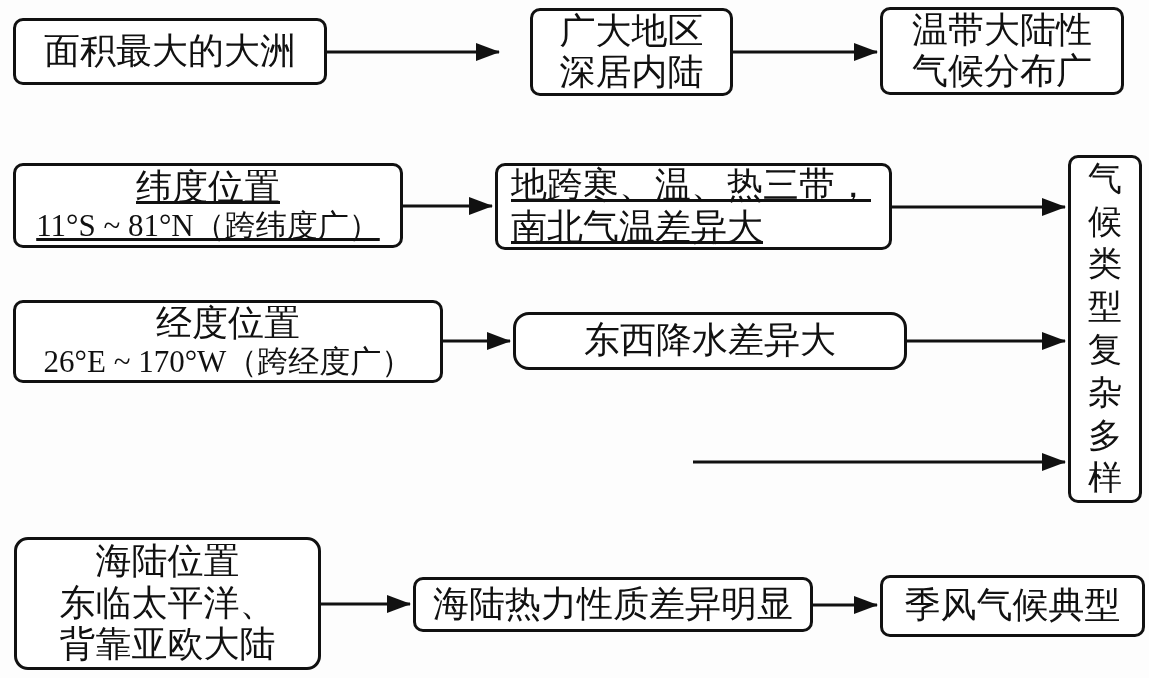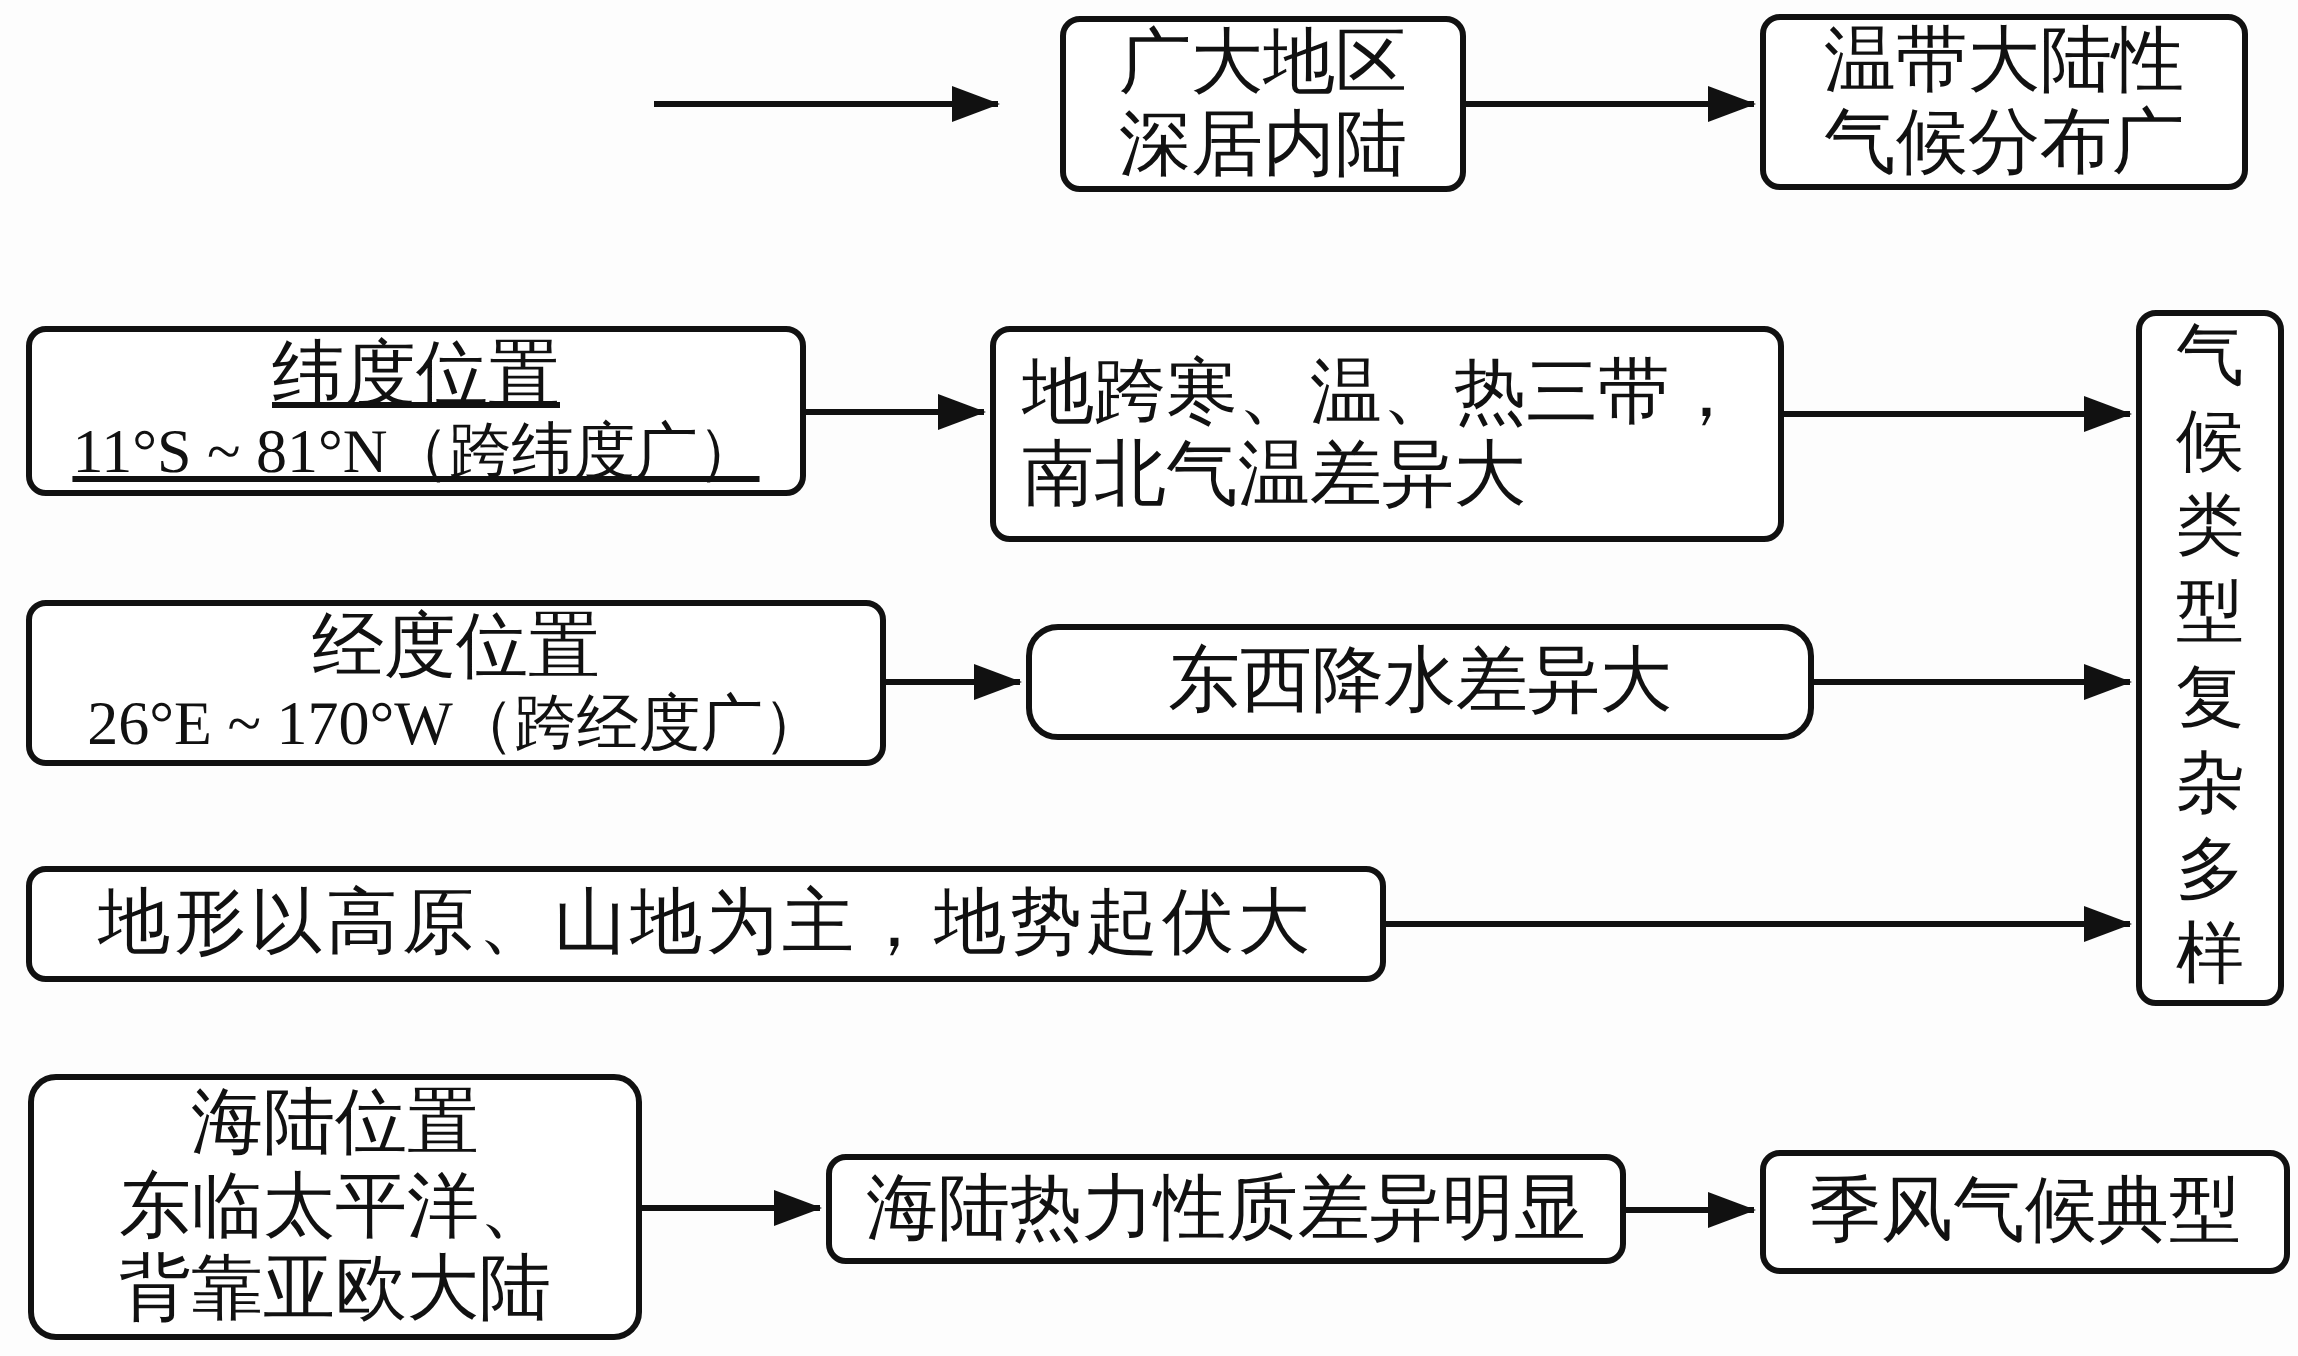--- a/index.html
+++ b/index.html
@@ -29,22 +29,22 @@
     align-items:center;justify-content:center;
     text-align:center;
     white-space:nowrap;
   }
   .node span{display:block;}
   .sub{font-size:31px;letter-spacing:0;}
   .n-area      {left:13px;  top:18px;  width:314px; height:67px;}
   .n-inland    {left:502px; top:8px;   width:203px; height:88px;margin-left:28px;}
   .n-temperate {left:880px; top:7px;   width:244px; height:88px;}
   .n-latitude  {left:13px;  top:163px; width:390px; height:85px;text-decoration:underline;}
-  .n-zones     {left:495px; top:163px; width:397px; height:108px;
-                align-items:flex-start;text-align:left;padding-left:13px;}
+  .n-zones     {left:495px; top:163px; width:397px; height:87px;
+                align-items:flex-start;text-align:left;padding-left:13px;text-decoration:underline;}
   .n-longitude {left:13px;  top:300px; width:430px; height:83px;}
   .n-precip    {left:513px; top:312px; width:394px; height:58px;border-radius:16px;}
   .n-terrain   {left:13px;  top:433px; width:680px; height:58px;letter-spacing:2px;}
   .n-tall      {left:1068px;top:155px; width:74px;  height:348px;
                 font-size:34px;line-height:1.26;white-space:normal;}
   .n-tall span {width:36px;word-break:break-all;text-align:center;}
   .n-sealand   {left:14px;  top:537px; width:307px; height:133px;
                 border-radius:14px;line-height:1.16;}
   .n-thermal   {left:413px; top:577px; width:400px; height:55px;}
   .n-monsoon   {left:880px; top:575px; width:265px; height:62px;}
@@ -64,20 +64,23 @@
     <line x1="705" y1="52" x2="877" y2="52" marker-end="url(#ah)"></line>
     <line x1="403" y1="206" x2="492" y2="206" marker-end="url(#ah)"></line>
     <line x1="892" y1="207" x2="1065" y2="207" marker-end="url(#ah)"></line>
     <line x1="443" y1="341" x2="510" y2="341" marker-end="url(#ah)"></line>
     <line x1="907" y1="341" x2="1065" y2="341" marker-end="url(#ah)"></line>
     <line x1="693" y1="462" x2="1065" y2="462" marker-end="url(#ah)"></line>
     <line x1="320" y1="604" x2="410" y2="604" marker-end="url(#ah)"></line>
     <line x1="813" y1="605" x2="877" y2="605" marker-end="url(#ah)"></line>
   </svg>
 
+  <div class="node n-area">
+    <span>面积最大的大洲</span>
+  </div>
 
   <div class="node n-inland">
     <span>广大地区</span>
     <span>深居内陆</span>
   </div>
 
   <div class="node n-temperate">
     <span>温带大陆性</span>
     <span>气候分布广</span>
   </div>
@@ -94,23 +97,20 @@
 
   <div class="node n-longitude">
     <span>经度位置</span>
     <span class="sub">26°E ~ 170°W（跨经度广）</span>
   </div>
 
   <div class="node n-precip">
     <span>东西降水差异大</span>
   </div>
 
-  <div class="node n-terrain">
-    <span>地形以高原、山地为主，地势起伏大</span>
-  </div>
 
   <div class="node n-tall">
     <span>气候类型复杂多样</span>
   </div>
 
   <div class="node n-sealand">
     <span>海陆位置</span>
     <span>东临太平洋、</span>
     <span>背靠亚欧大陆</span>
   </div>

